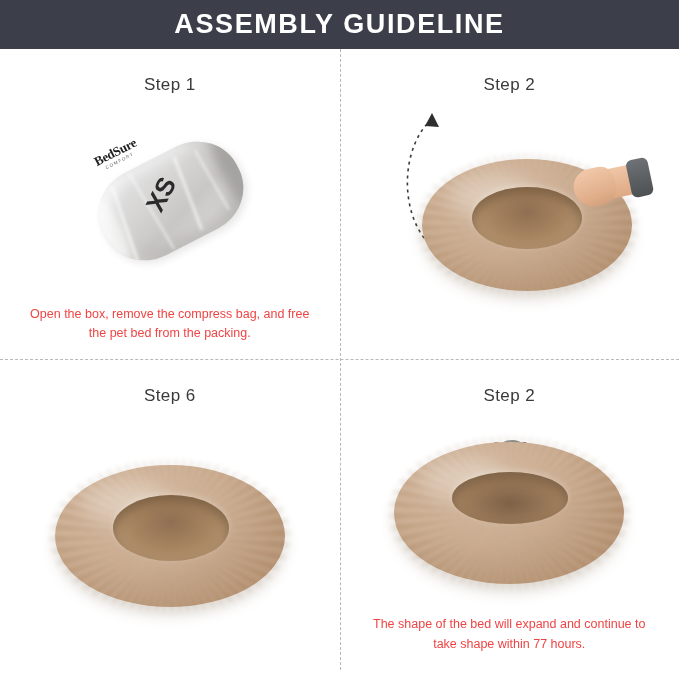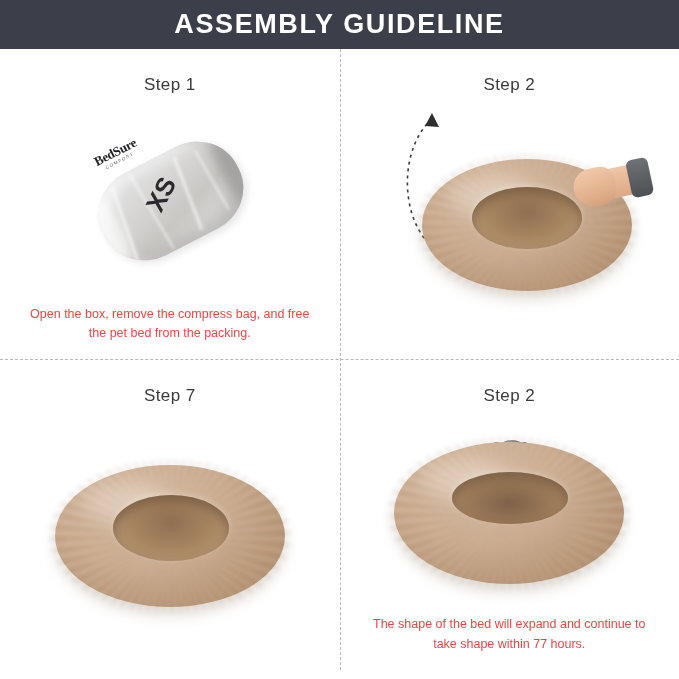--- a/index.html
+++ b/index.html
@@ -366,21 +366,21 @@
           <div class="hand">
             <div class="arm"></div>
             <div class="sleeve"></div>
             <div class="fist"></div>
           </div>
         </div>
       </div>
     </div>
 
     <div class="cell">
-      <div class="step-title">Step 7</div>
+      <div class="step-title">Step 6</div>
       <div class="art">
         <div class="bed" style="width:230px;height:160px;">
           <div class="bed-outer" style="width:230px;height:142px;">
             <div class="bed-fluff"></div>
             <div class="bed-highlight"></div>
           </div>
           <div class="bed-inner" style="left:58px;top:40px;width:116px;height:66px;"></div>
         </div>
       </div>
     </div>

